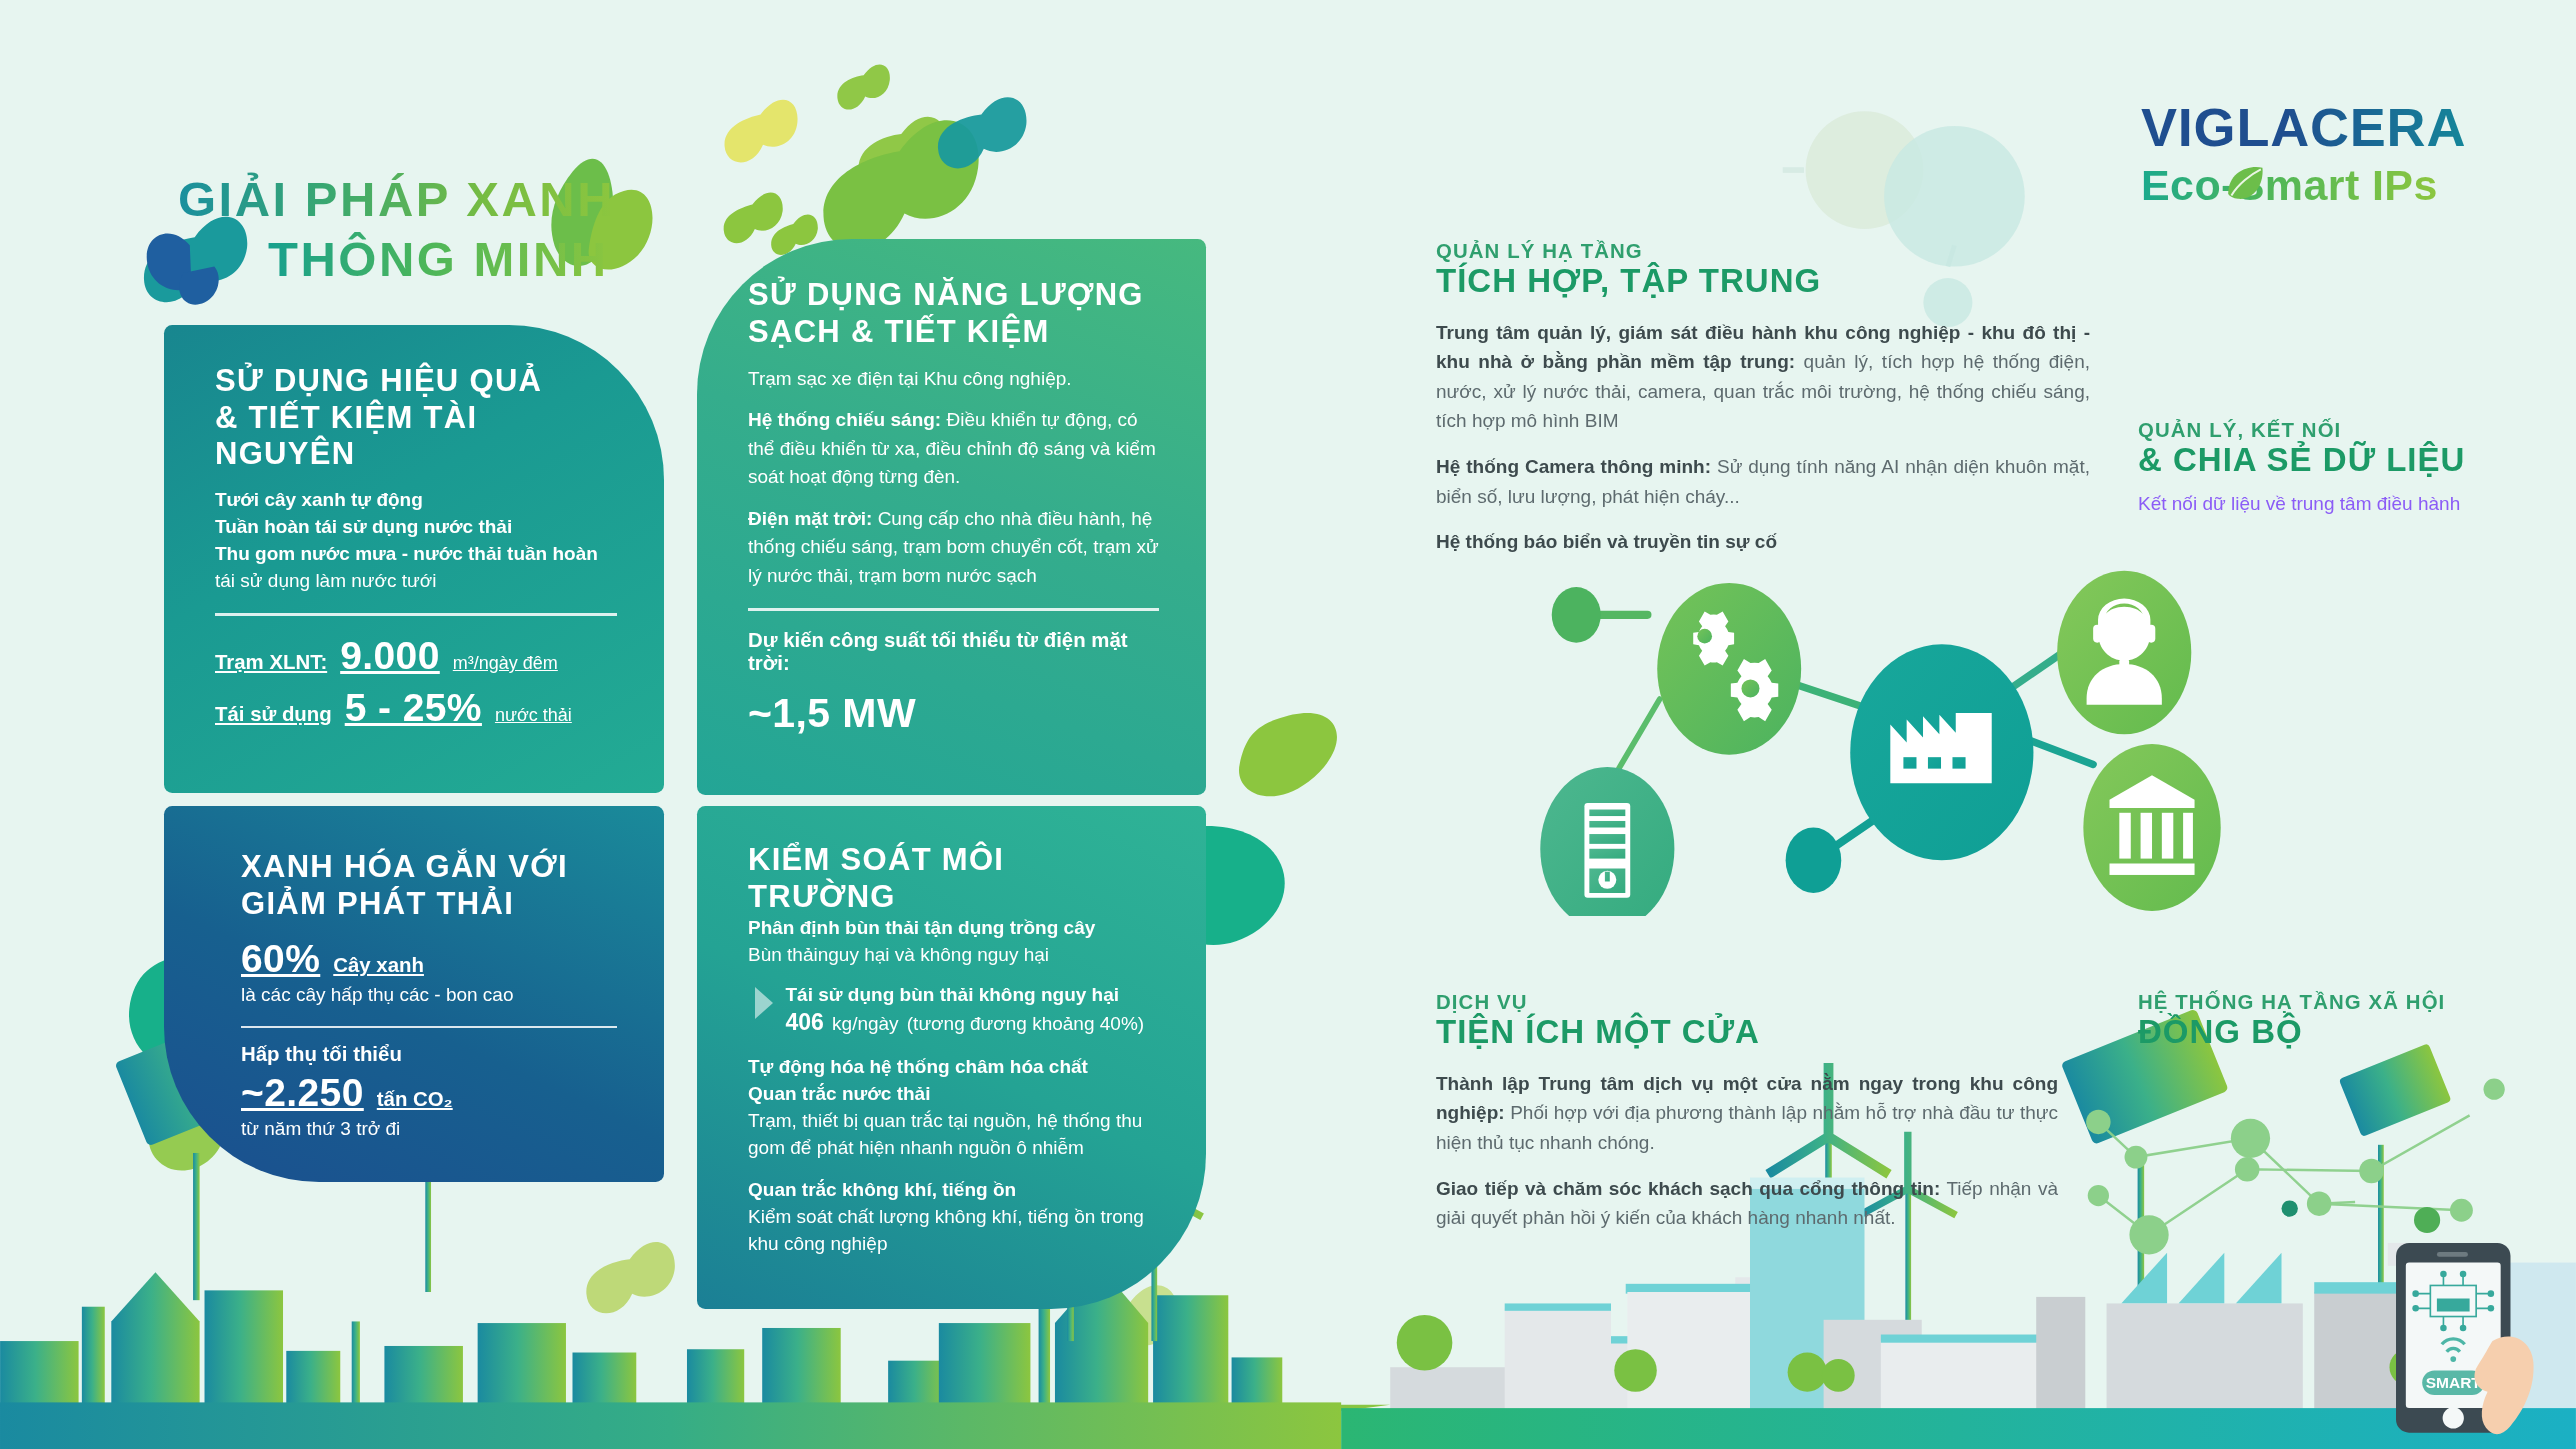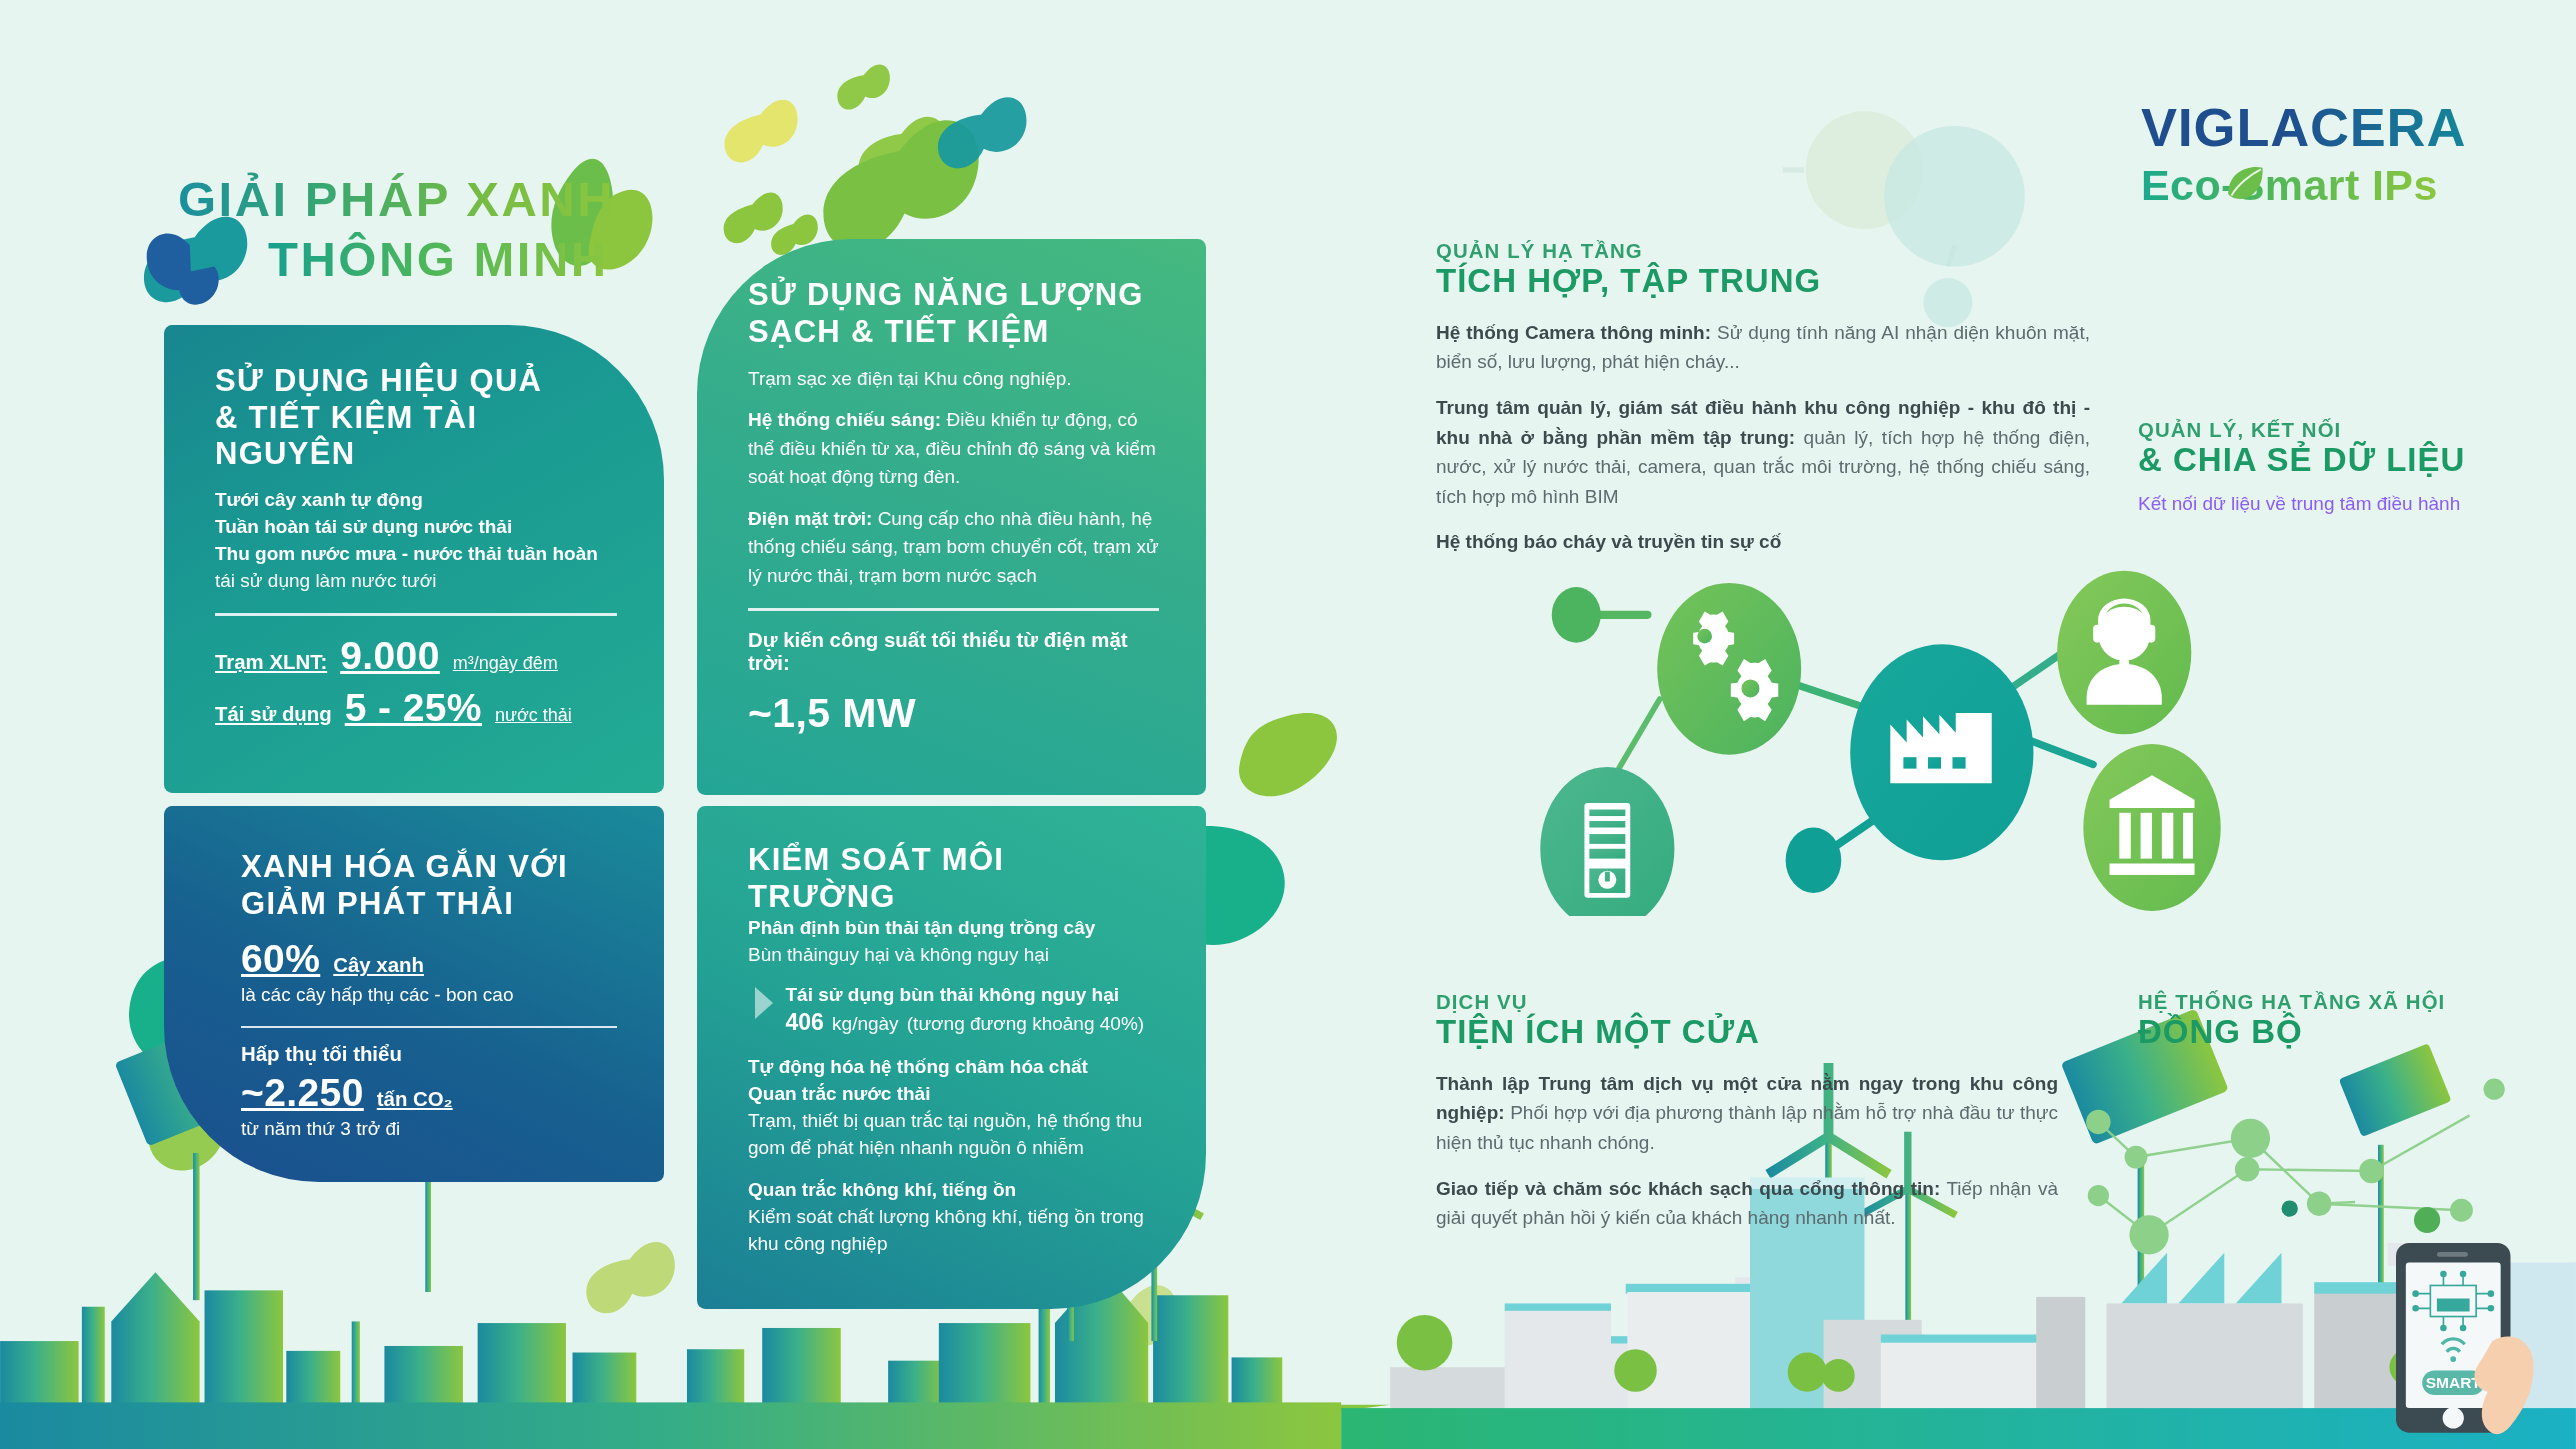--- a/index.html
+++ b/index.html
@@ -394,27 +394,27 @@
       <path d="M10 40 C10 14 34 4 52 8 C54 30 40 48 22 46 C16 45 12 43 10 40 Z" fill="#6cbe4a"></path>
       <path d="M14 42 C22 28 38 16 50 10" stroke="#ffffff" stroke-width="2.5" fill="none" opacity=".85"></path>
     </svg>
   </div>
 
   <div class="rb" style="left:1436px; top:240px; width:654px;">
     <div class="rb-kicker">QUẢN LÝ HẠ TẦNG</div>
     <div class="rb-head">TÍCH HỢP, TẬP TRUNG</div>
     <div class="rb-body">
       <p>
+        <b>Trung tâm quản lý, giám sát điều hành khu công nghiệp - khu đô thị - khu nhà ở bằng phần mềm tập trung:</b><span> quản lý, tích hợp hệ thống điện, nước, xử lý nước thải, camera, quan trắc môi trường, hệ thống chiếu sáng, tích hợp mô hình BIM</span>
+      </p>
+      <p>
         <b>Hệ thống Camera thông minh:</b><span> Sử dụng tính năng AI nhận diện khuôn mặt, biển số, lưu lượng, phát hiện cháy...</span>
       </p>
       <p>
-        <b>Trung tâm quản lý, giám sát điều hành khu công nghiệp - khu đô thị - khu nhà ở bằng phần mềm tập trung:</b><span> quản lý, tích hợp hệ thống điện, nước, xử lý nước thải, camera, quan trắc môi trường, hệ thống chiếu sáng, tích hợp mô hình BIM</span>
-      </p>
-      <p>
-        <b>Hệ thống báo cháy và truyền tin sự cố</b>
+        <b>Hệ thống báo biển và truyền tin sự cố</b>
       </p>
     </div>
   </div>
 
   <div class="rb" style="left:2138px; top:419px; width:393px;">
     <div class="rb-kicker">QUẢN LÝ, KẾT NỐI</div>
     <div class="rb-head">&amp; CHIA SẺ DỮ LIỆU</div>
     <div class="rb-sub">Kết nối dữ liệu về trung tâm điều hành</div>
   </div>
 

